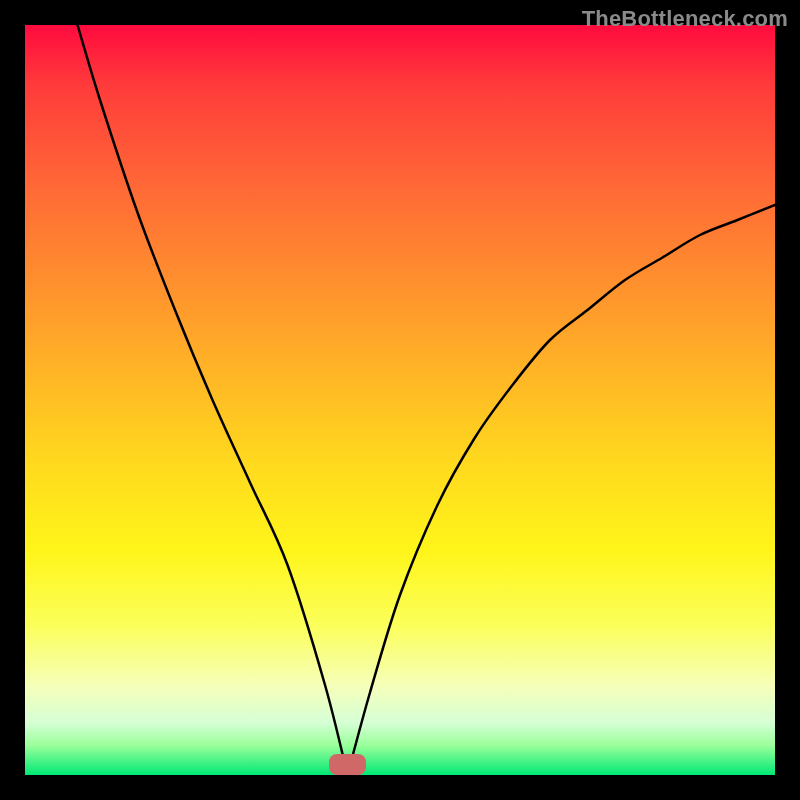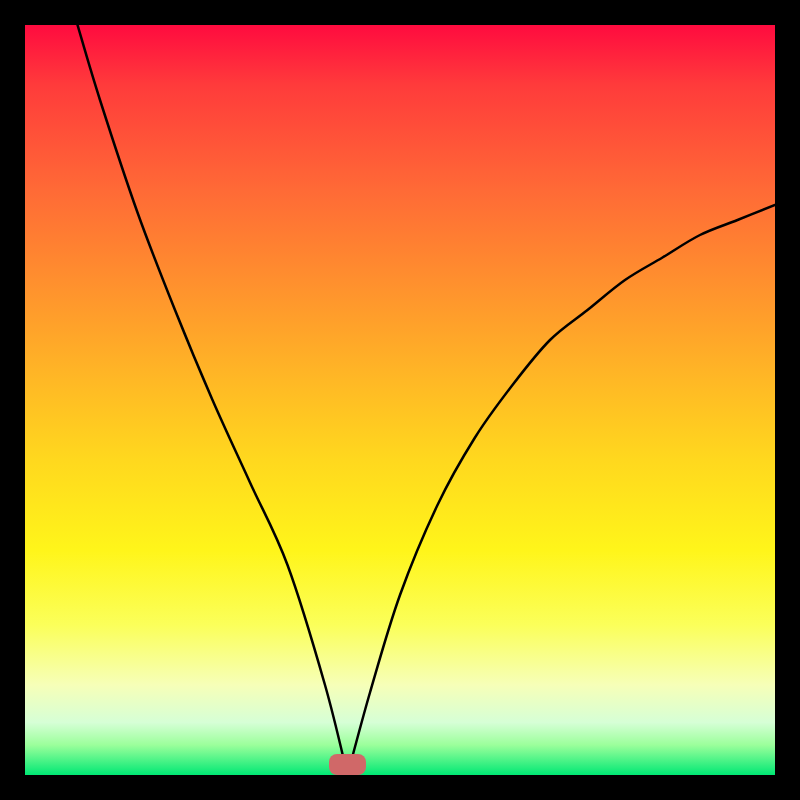--- a/index.html
+++ b/index.html
@@ -57,14 +57,15 @@
 <body>
 <div class="frame">
 
   <div class="plot-area">
     <svg class="curve" viewBox="0 0 750 750" preserveAspectRatio="none">
       <path id="curve-path" fill="none" stroke="#000" stroke-width="2.5" stroke-linecap="round" stroke-linejoin="round" d="M 52.50 0.00 C 56.25 12.50, 65.00 43.75, 75.00 75.00 C 85.00 106.25, 100.00 152.50, 112.50 187.50 C 125.00 222.50, 137.50 253.75, 150.00 285.00 C 162.50 316.25, 175.00 346.25, 187.50 375.00 C 200.00 403.75, 212.50 430.00, 225.00 457.50 C 237.50 485.00, 250.00 506.25, 262.50 540.00 C 275.00 573.75, 290.00 625.00, 300.00 660.00 C 310.00 695.00, 318.75 735.00, 322.50 750.00 L 322.50 750.00 C 326.25 736.25, 336.25 697.50, 345.00 667.50 C 353.75 637.50, 363.75 601.25, 375.00 570.00 C 386.25 538.75, 400.00 506.25, 412.50 480.00 C 425.00 453.75, 437.50 432.50, 450.00 412.50 C 462.50 392.50, 475.00 376.25, 487.50 360.00 C 500.00 343.75, 512.50 327.50, 525.00 315.00 C 537.50 302.50, 550.00 295.00, 562.50 285.00 C 575.00 275.00, 587.50 263.75, 600.00 255.00 C 612.50 246.25, 625.00 240.00, 637.50 232.50 C 650.00 225.00, 662.50 216.25, 675.00 210.00 C 687.50 203.75, 700.00 200.00, 712.50 195.00 C 725.00 190.00, 743.75 182.50, 750.00 180.00"></path>
     </svg>
     <div id="min-marker" class="marker" style="left: 303.75px; width: 37.5px; height: 21px; bottom: 0px;"></div>
   </div>
 
+  <div class="watermark">TheBottleneck.com</div>
 
 </div>
 
 </body></html>

